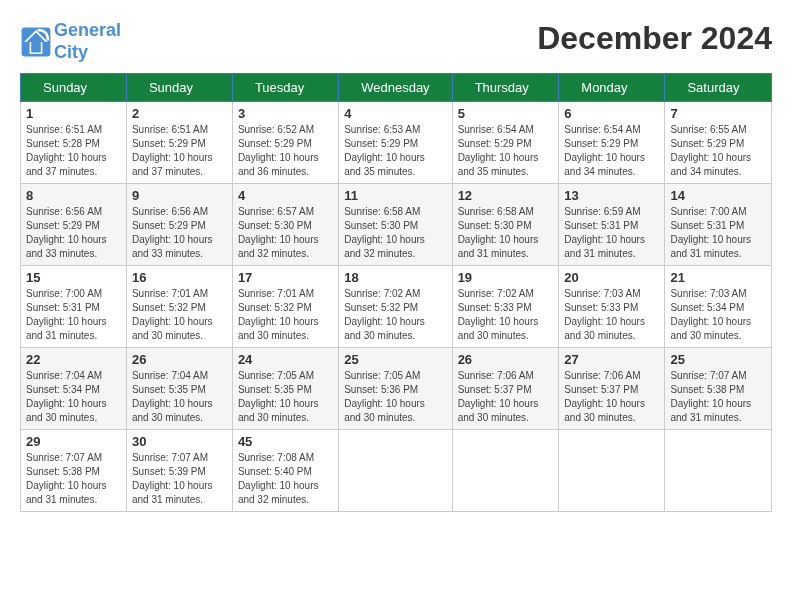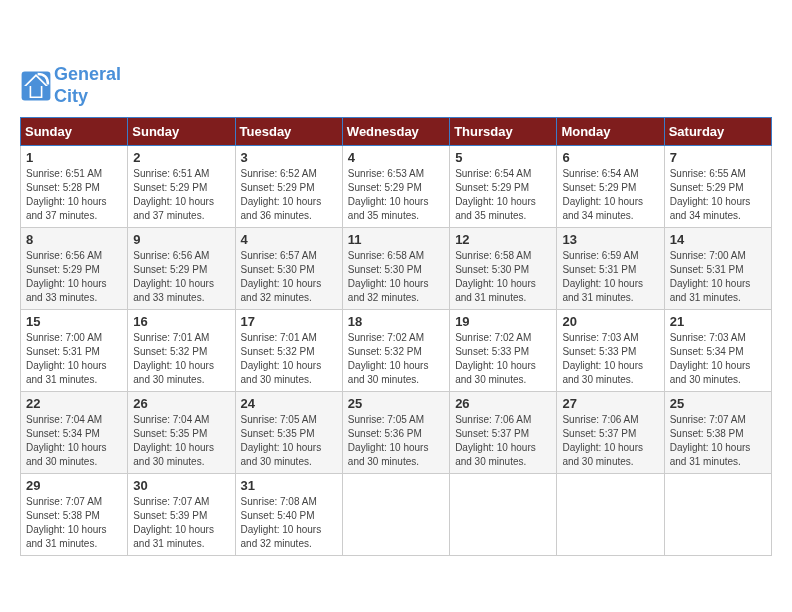--- a/index.html
+++ b/index.html
@@ -8,21 +8,20 @@
       background: #fff;
       width: 792px;
       min-height: 612px;
       padding: 20px;
     }
     .header {
       display: flex;
       justify-content: space-between;
       align-items: flex-start;
       margin-bottom: 10px;
-      margin-top: 44px;
     }
     .logo {
       display: flex;
       align-items: center;
     }
     .logo-text {
       font-size: 18px;
       font-weight: bold;
       color: #333;
       line-height: 1.2;
@@ -46,26 +45,26 @@
     .location {
       font-size: 14px;
       color: #555;
     }
     .calendar {
       width: 100%;
       border-collapse: collapse;
       font-size: 11px;
     }
     .calendar th {
-      background: #7f1d1d;
+      background: #15803d;
       color: white;
-      padding: 6px 4px;
+      padding: 6px 22px;
       text-align: left;
       font-size: 13px;
-      font-weight: bold;
+      font-weight: normal;
       border: 1px solid #3a7bc8;
     }
     .calendar td {
       border: 1px solid #ccc;
       padding: 4px 5px;
       vertical-align: top;
       width: calc(100% / 7);
       height: 80px;
       background: #fff;
     }
@@ -99,20 +98,21 @@
       <polygon points="20,5 35,20 28,20 28,35 12,35 12,20 5,20" fill="white"></polygon>
       <polygon points="20,8 32,20 26,20 26,33 14,33 14,20 8,20" fill="#4a90d9"></polygon>
       <path d="M22,5 Q35,5 35,18" stroke="white" stroke-width="3" fill="none"></path>
     </svg>
     <div class="logo-text">
       <div><span>General</span></div>
       <div><span style="color:#4a90d9">City</span></div>
     </div>
   </div>
   <div class="title-area">
+    <div class="month-title">December 2024</div>
   </div>
 </div>
 
 <table class="calendar">
   <thead>
     <tr>
       <th>Sunday</th>
       <th>Sunday</th>
       <th>Tuesday</th>
       <th>Wednesday</th>
@@ -245,21 +245,21 @@
       <tr>
         <td>
         <span class="day-number">29</span>
         <span class="day-info">Sunrise: 7:07 AM<br>Sunset: 5:38 PM<br>Daylight: 10 hours<br>and 31 minutes.</span>
       </td>
         <td>
         <span class="day-number">30</span>
         <span class="day-info">Sunrise: 7:07 AM<br>Sunset: 5:39 PM<br>Daylight: 10 hours<br>and 31 minutes.</span>
       </td>
         <td>
-        <span class="day-number">31</span>
+        <span class="day-number">45</span>
         <span class="day-info">Sunrise: 7:08 AM<br>Sunset: 5:40 PM<br>Daylight: 10 hours<br>and 32 minutes.</span>
       </td>
         <td class="empty-cell"></td>
         <td class="empty-cell"></td>
         <td class="empty-cell"></td>
         <td class="empty-cell"></td>
       </tr>
     </tbody>
 </table>
 

